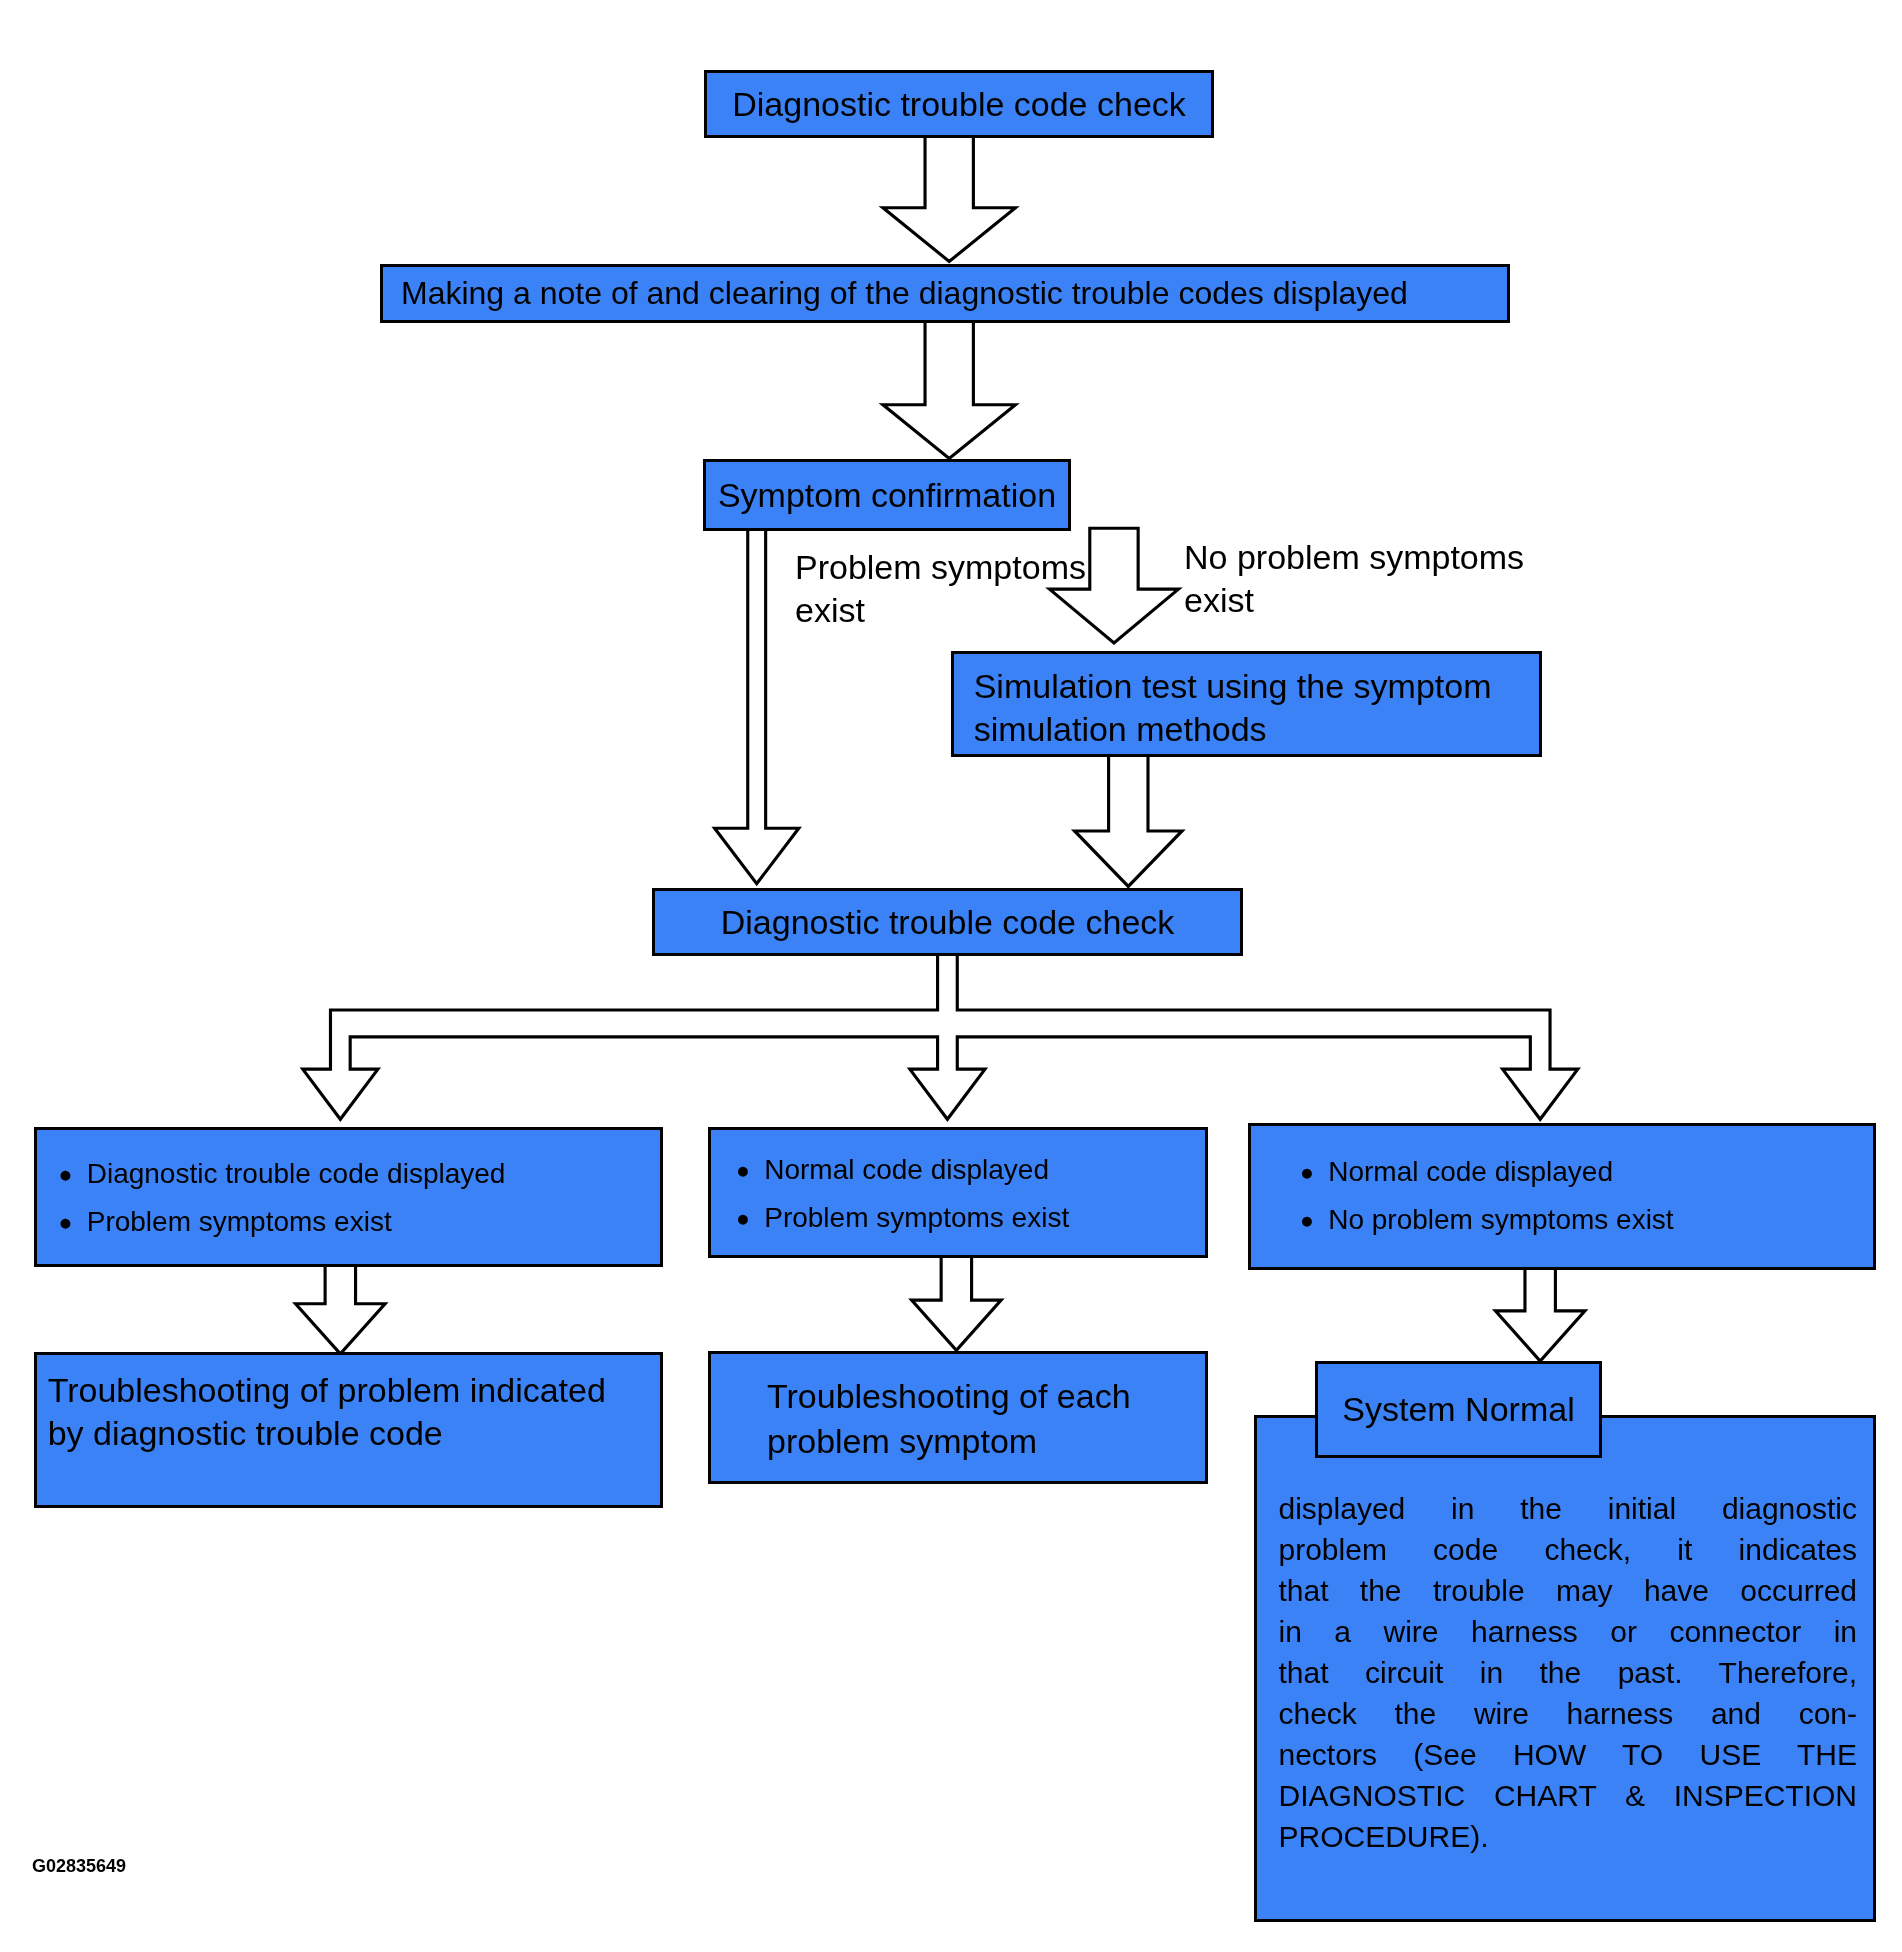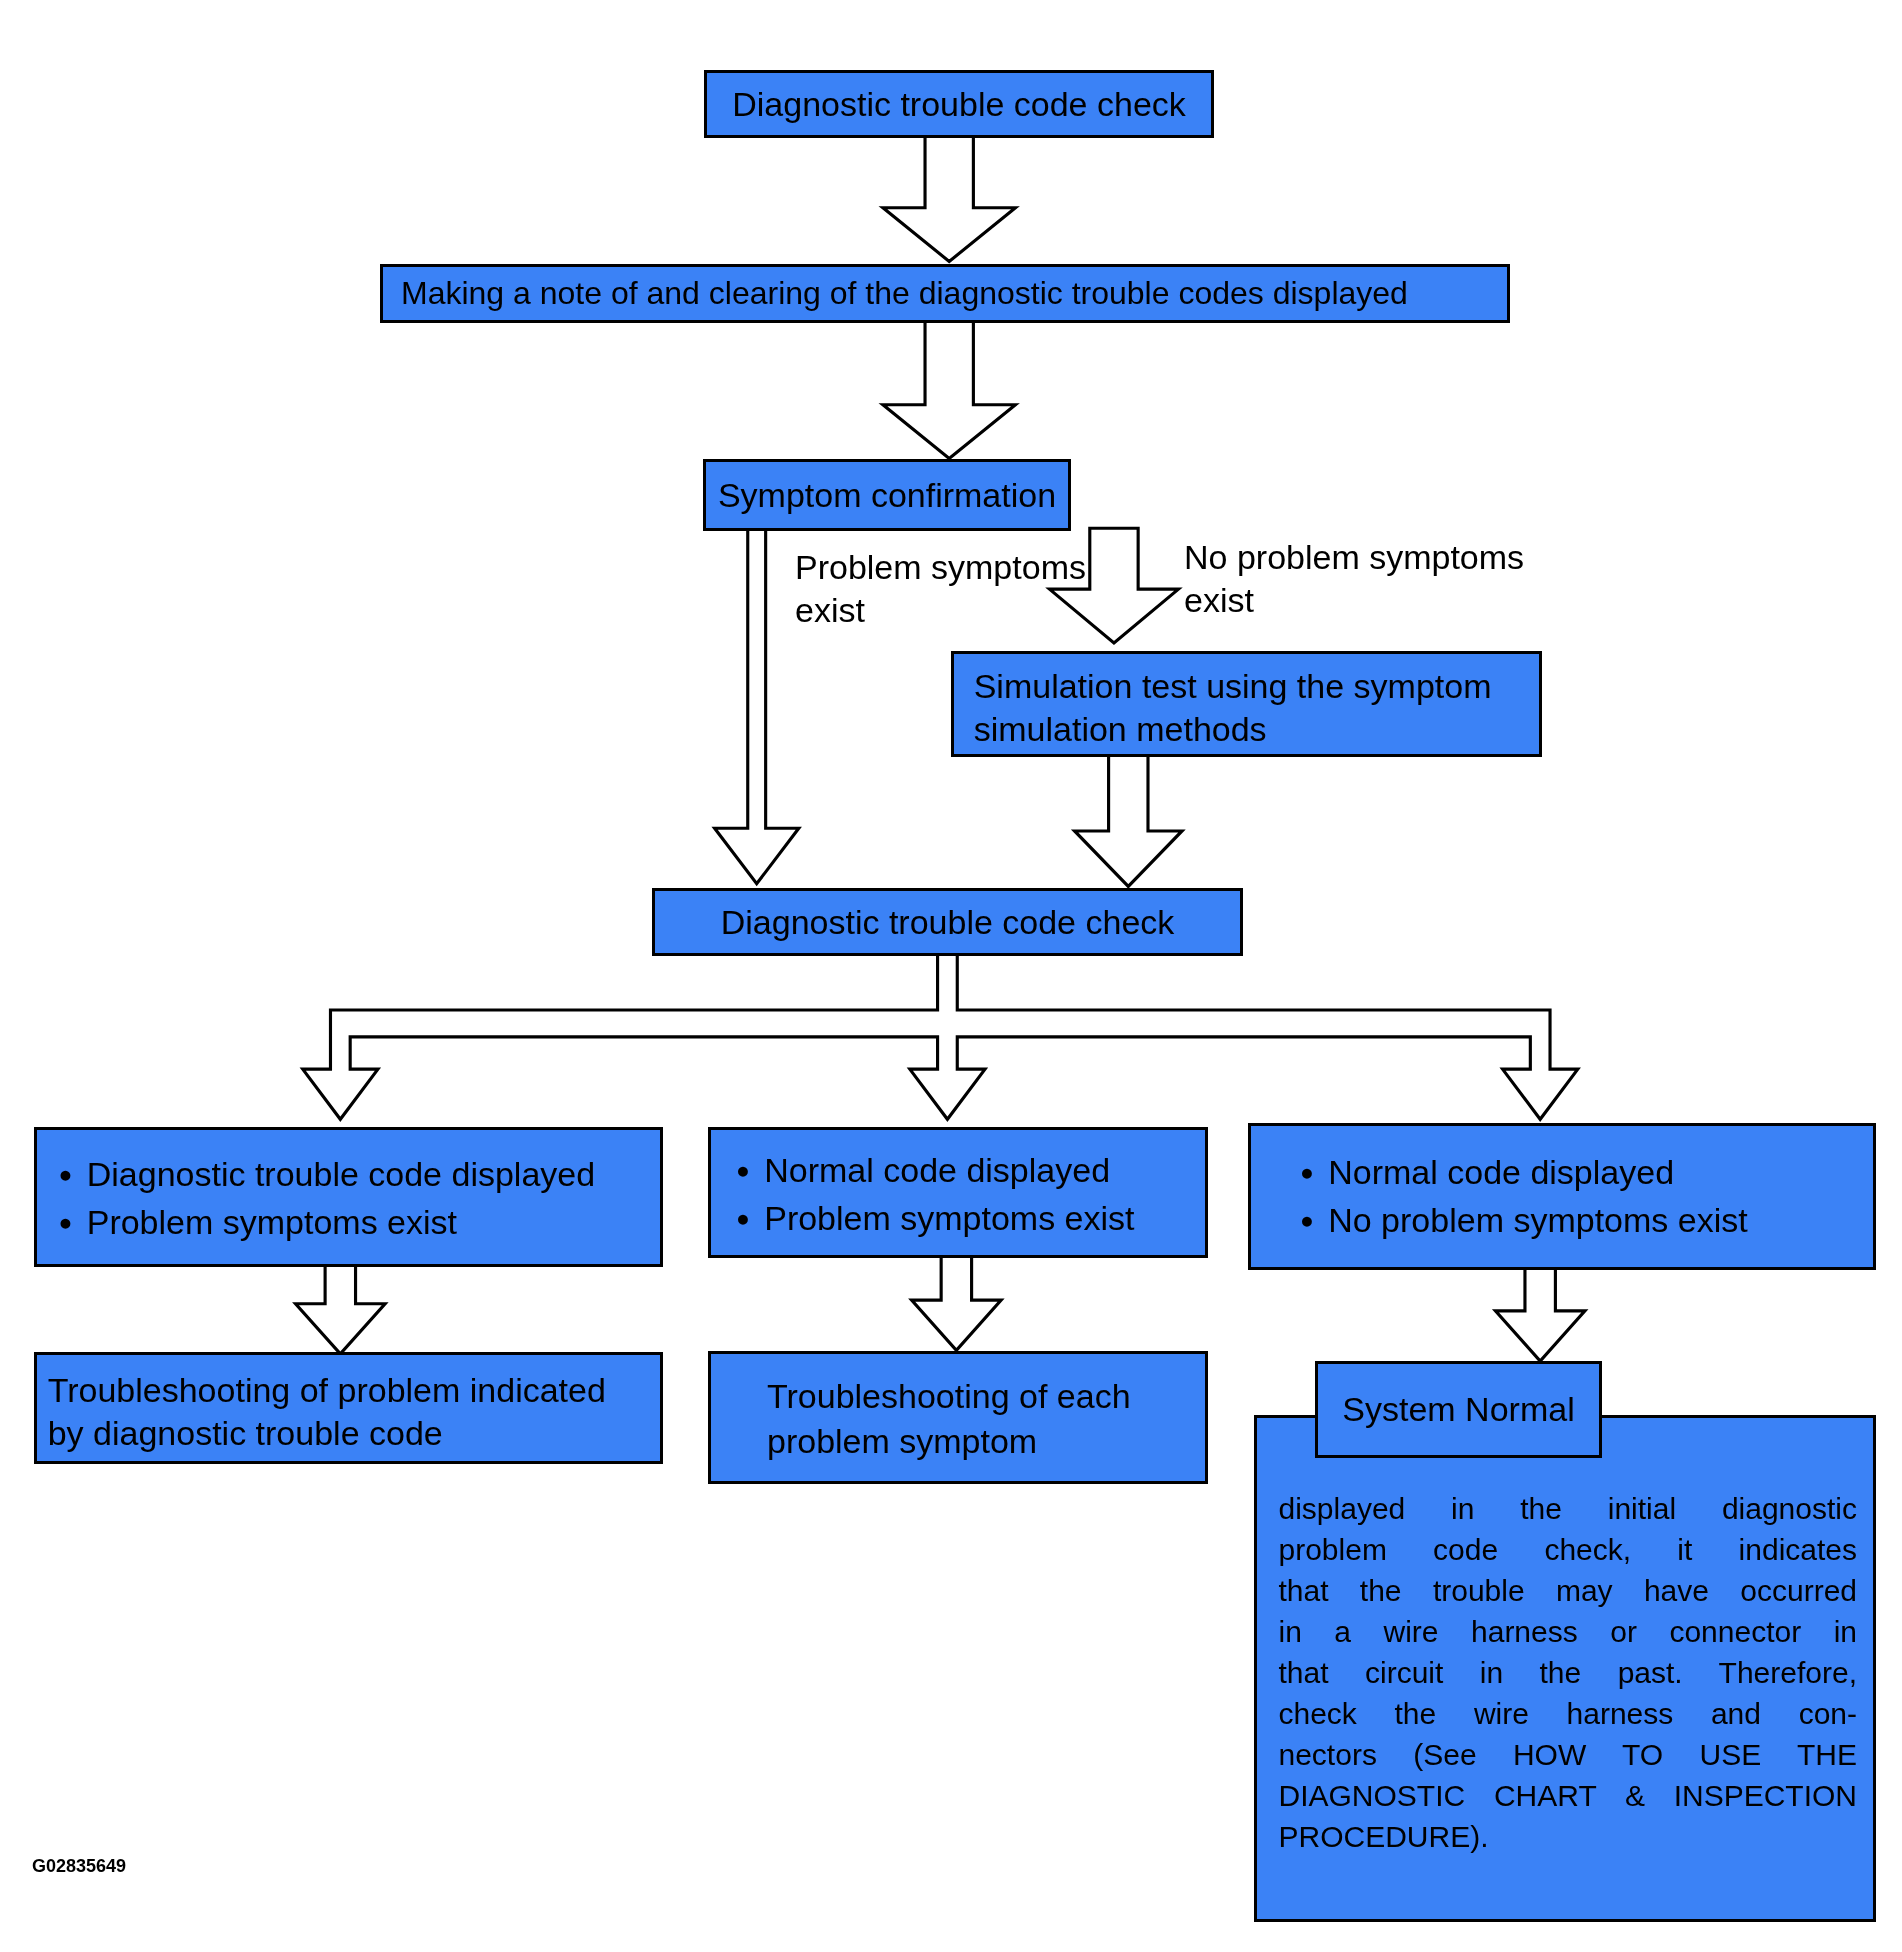--- a/index.html
+++ b/index.html
@@ -10,21 +10,21 @@
   .connectors{position:absolute;left:0;top:0;z-index:0;}
   .box{
     position:absolute;background:#3b82f6;border:3.6px solid #000;
     box-sizing:border-box;z-index:1;font-size:34px;line-height:41px;
   }
   .center{display:flex;align-items:center;justify-content:center;text-align:center;}
   .nowrap{white-space:nowrap;}
   .lbl{position:absolute;z-index:1;font-size:34px;line-height:43px;}
   .bullet-row{display:flex;align-items:flex-start;}
   .bullet-glyph{font-size:23px;line-height:48px;margin-right:14.3px;}
-  .bullet-text{font-size:34px;line-height:48px;white-space:nowrap;}
+  .bullet-text{font-size:28px;line-height:48px;white-space:nowrap;}
   .bigline{font-size:30px;line-height:41px;}
   .just{text-align:justify;text-align-last:justify;}
   .footer-id{position:absolute;z-index:1;font-size:18px;font-weight:700;}
 </style>
 </head>
 <body>
 
 <div class="canvas">
 
   <svg class="connectors" width="1902" height="1952" viewBox="0 0 2124 2180">
@@ -86,21 +86,21 @@
     <div class="bullet-row">
       <span class="bullet-glyph">●</span>
       <span class="bullet-text">Normal code displayed</span>
     </div>
     <div class="bullet-row">
       <span class="bullet-glyph">●</span>
       <span class="bullet-text">No problem symptoms exist</span>
     </div>
   </div>
 
-  <div class="box" style="left:34px;top:1352px;width:629px;height:112px;padding:14.3px 0 0 10.7px;">
+  <div class="box" style="left:34px;top:1352px;width:629px;height:156px;padding:14.3px 0 0 10.7px;">
     <div class="nowrap" style="line-height:43px;">Troubleshooting of problem indicated</div>
     <div class="nowrap" style="line-height:43px;">by diagnostic trouble code</div>
   </div>
 
   <div class="box" style="left:708px;top:1351px;width:500px;height:133px;padding:19.7px 0 0 56px;">
     <div class="nowrap" style="line-height:45px;">Troubleshooting of each</div>
     <div class="nowrap" style="line-height:45px;">problem symptom</div>
   </div>
 
   <div class="box" style="left:1254px;top:1415px;width:622px;height:507px;padding:70px 16px 0 21.5px;z-index:1;">

